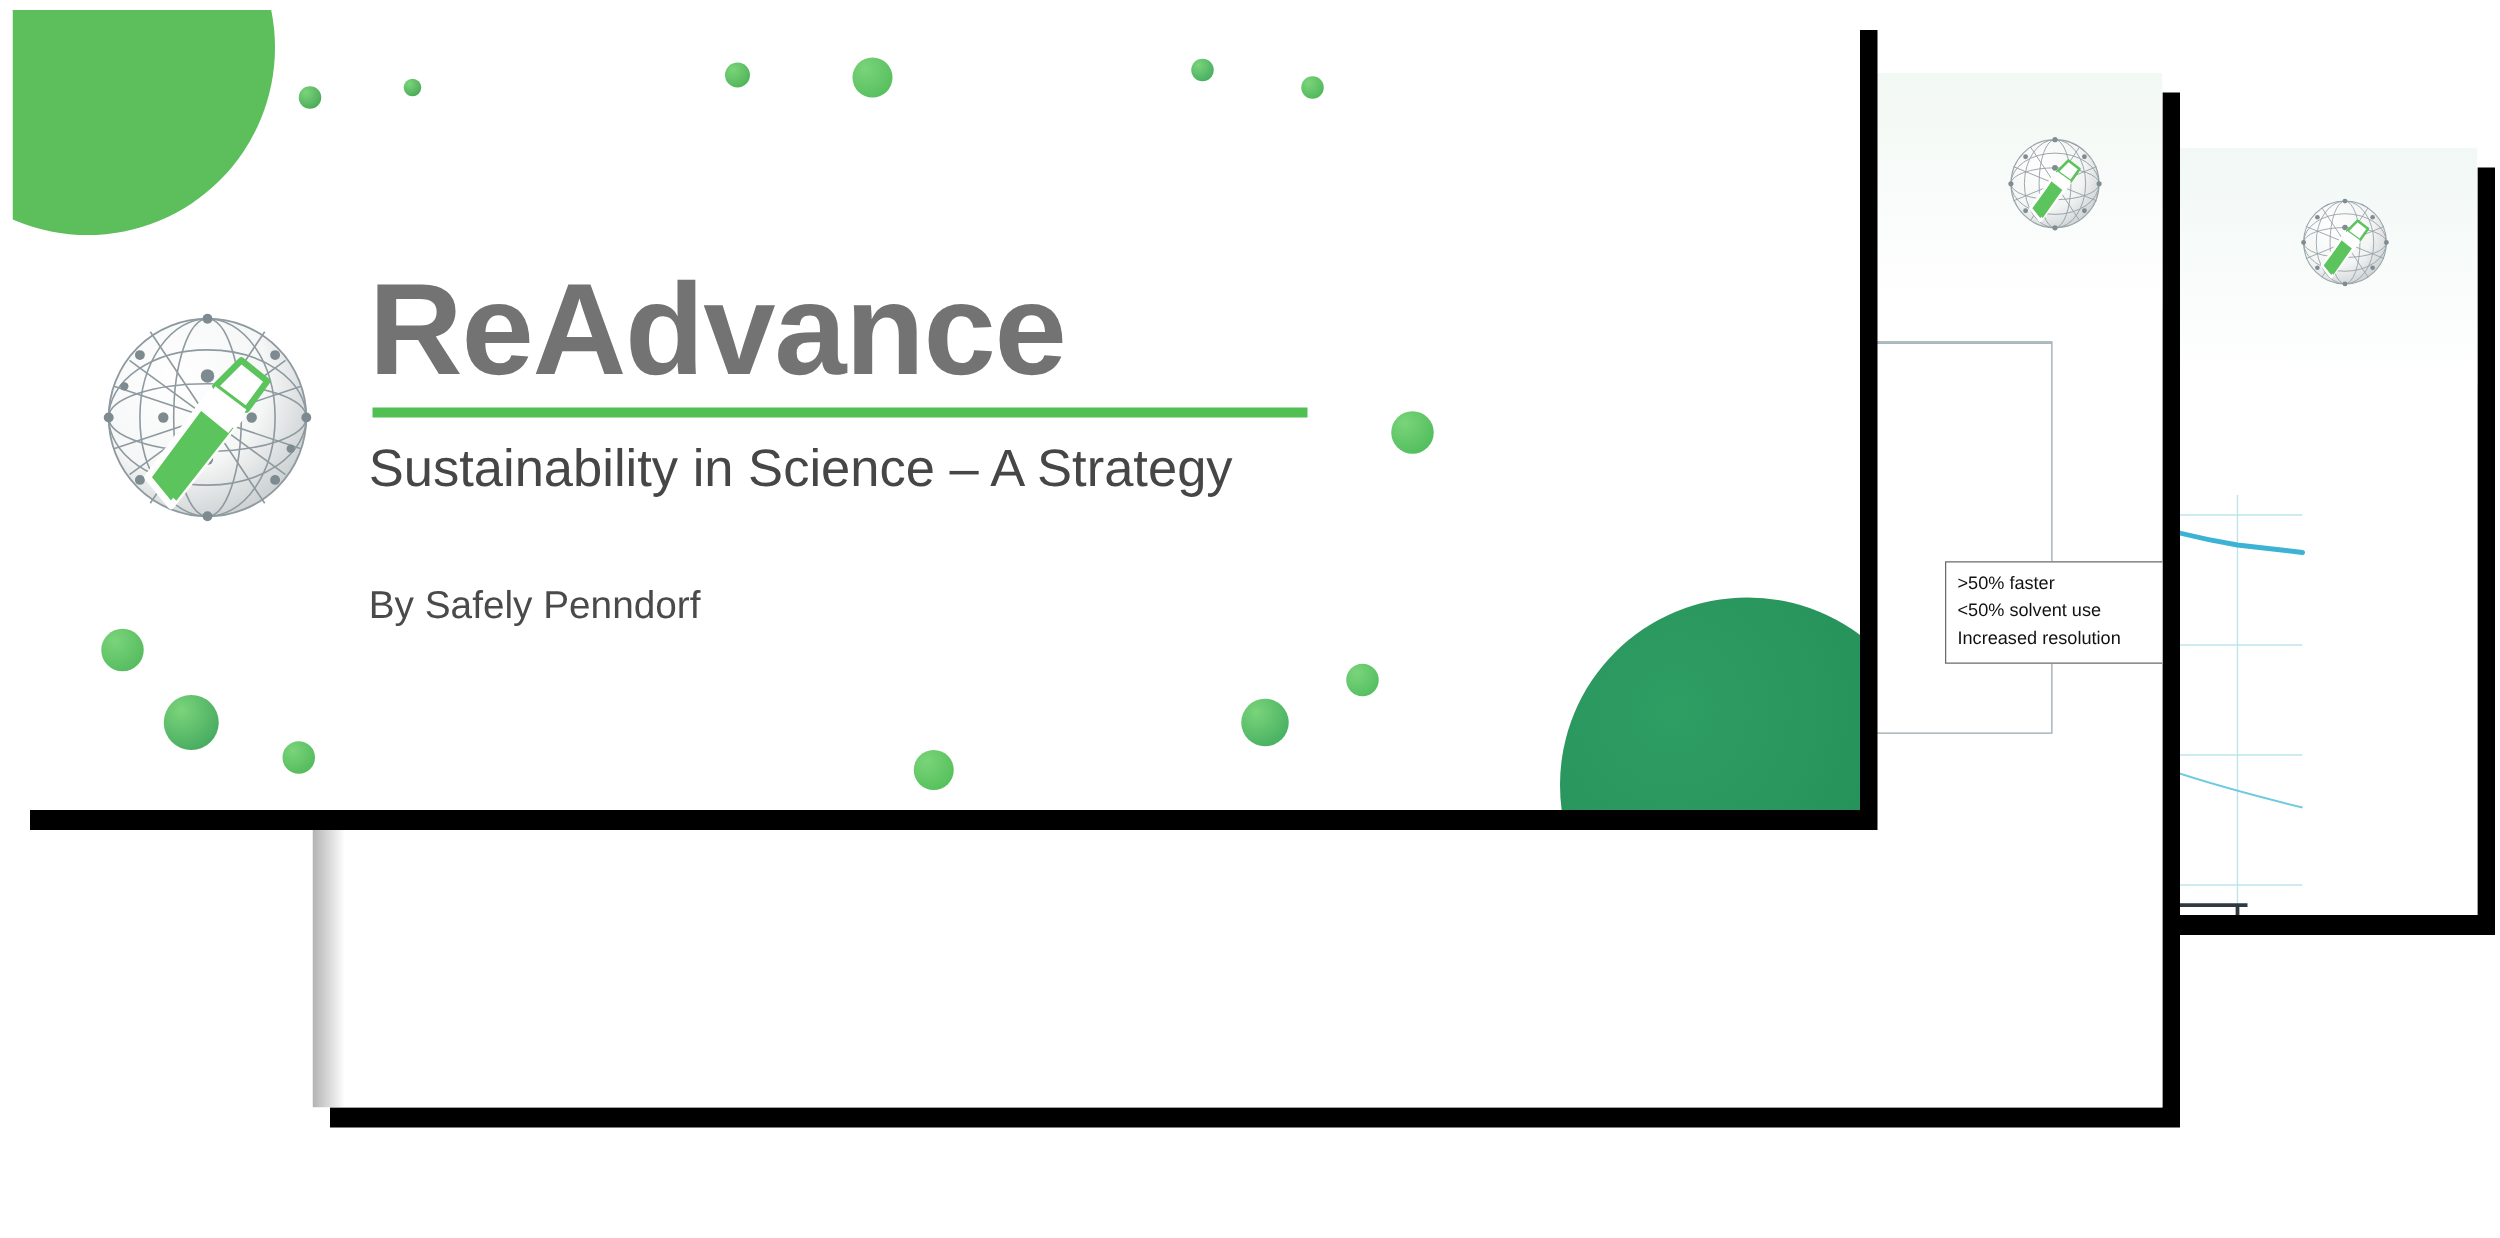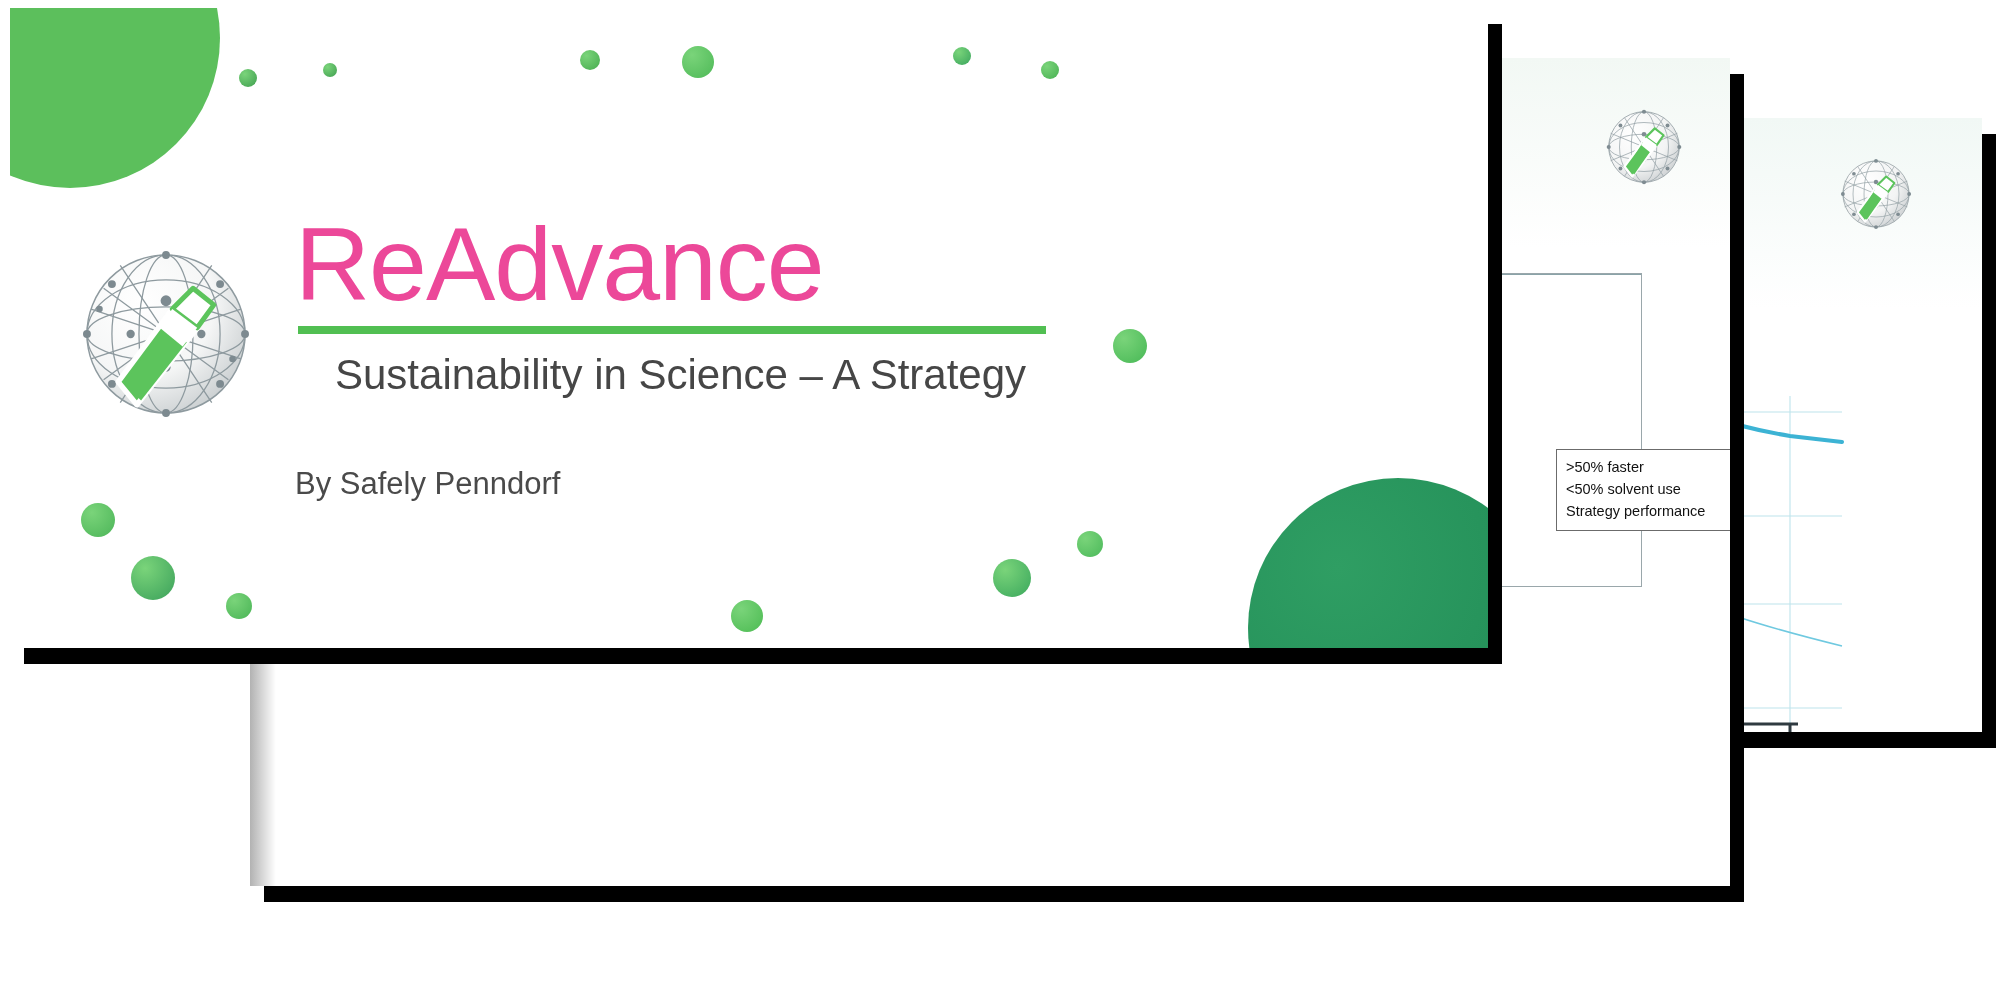--- a/index.html
+++ b/index.html
@@ -24,25 +24,25 @@
   .corner-br{position:absolute;right:-60px;bottom:-130px;width:300px;height:300px;
              border-radius:50%;
              background:radial-gradient(circle at 30% 30%,#2f9e63,#1f8a55);}
   .dot{position:absolute;border-radius:50%;}
 
   
   .logo{position:absolute;}
   .logo svg{display:block;width:100%;height:100%;}
 
   
-  .s1-title{position:absolute;left:285px;top:204px;font-size:104px;font-weight:normal;
-            color:#ec4899;letter-spacing:-1px;line-height:1;}
+  .s1-title{position:absolute;left:285px;top:204px;font-size:104px;font-weight:bold;
+            color:#737373;letter-spacing:-1px;line-height:1;}
   .s1-rule{position:absolute;left:288px;top:318px;width:748px;height:8px;background:#51bf52;}
   .s1-sub{position:absolute;left:285px;top:340px;width:780px;font-size:42px;color:#464646;
-          line-height:1.28;font-weight:400;margin-left:40px;}
+          line-height:1.28;font-weight:400;}
   .s1-author{position:absolute;left:285px;top:458px;font-size:31px;color:#4a4a4a;}
 
   
   .s2-logo{position:absolute;left:1345px;top:40px;width:98px;height:98px;}
   .s2-band{position:absolute;left:0;top:0;width:100%;height:190px;
            background:linear-gradient(180deg,#f2f8f4 0%, #ffffff 100%);}
   .s2-panel{position:absolute;left:560px;top:215px;width:830px;height:312px;
             border:1px solid #9aa7ab;background:#fff;}
   .s2-h{position:absolute;font-size:13.5px;color:#1d1d1d;font-weight:600;white-space:nowrap;}
   .s2-hs{position:absolute;font-size:9px;color:#555;white-space:nowrap;}
@@ -221,21 +221,21 @@
 
         <div class="s2-h" style="left:14px;top:142px;">Solid core 5µm C18, 150 x 4.6 mm</div>
         <div class="s2-hs" style="left:14px;top:160px;">Conventional HPLC, 400 bar</div>
 
         <div class="s2-note" style="left:14px;top:186px;">&lt;10 min</div>
         <div class="s2-note" style="left:28px;top:202px;">N = 21054</div>
 
         <div class="s2-box">
           <div>&gt;50% faster</div>
           <div>&lt;50% solvent use</div>
-          <div>Strategy performance</div>
+          <div>Increased resolution</div>
         </div>
 
         <svg style="position:absolute;left:8px;top:228px;width:812px;height:34px;">
           <path d="M8 18 L40 18 Q46 18 50 6 Q54 18 60 18 L130 18" fill="none" stroke="#8a8a8a" stroke-width="1.4"></path>
           <line x1="8" y1="18" x2="300" y2="18" stroke="#8d8d8d" stroke-width="0.9"></line>
           <g stroke="#8d8d8d" stroke-width="0.8">
             <line x1="20" y1="18" x2="20" y2="22"></line>
               <line x1="44" y1="18" x2="44" y2="22"></line>
             <line x1="68" y1="18" x2="68" y2="22"></line>
               <line x1="92" y1="18" x2="92" y2="24"></line>

